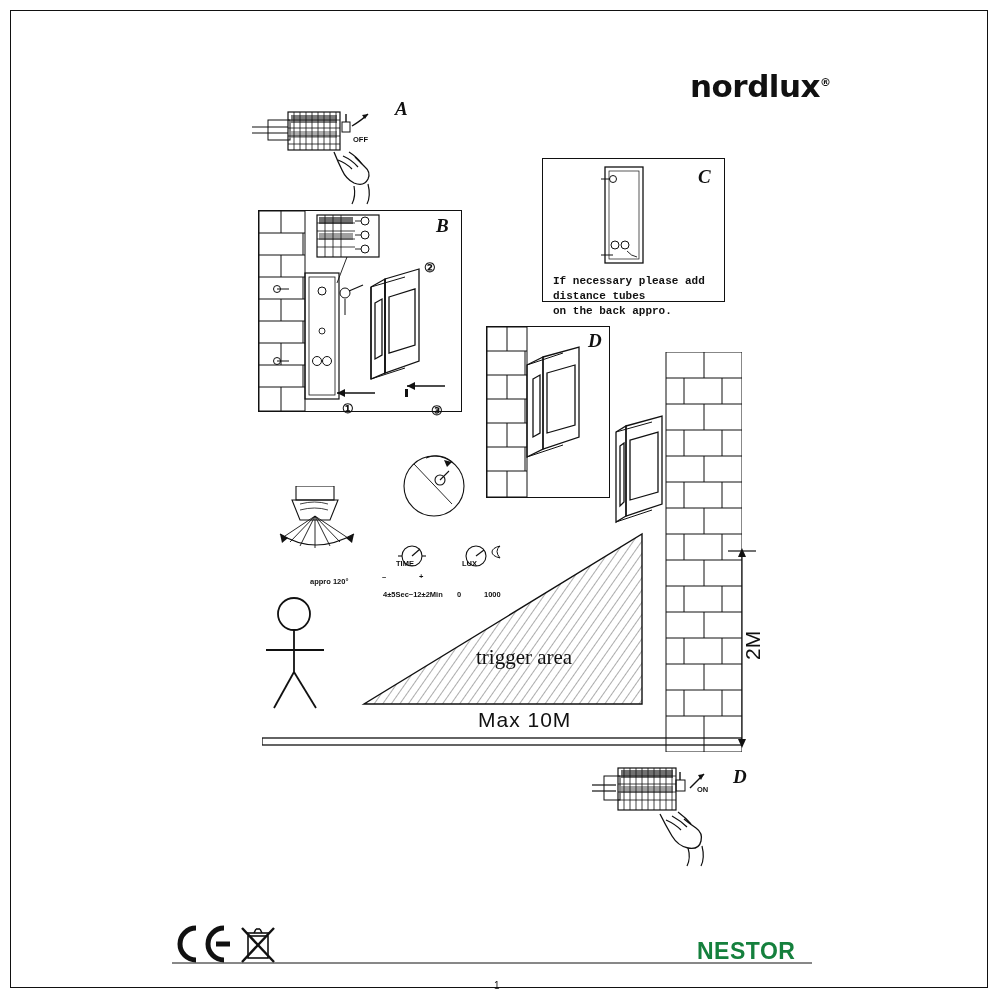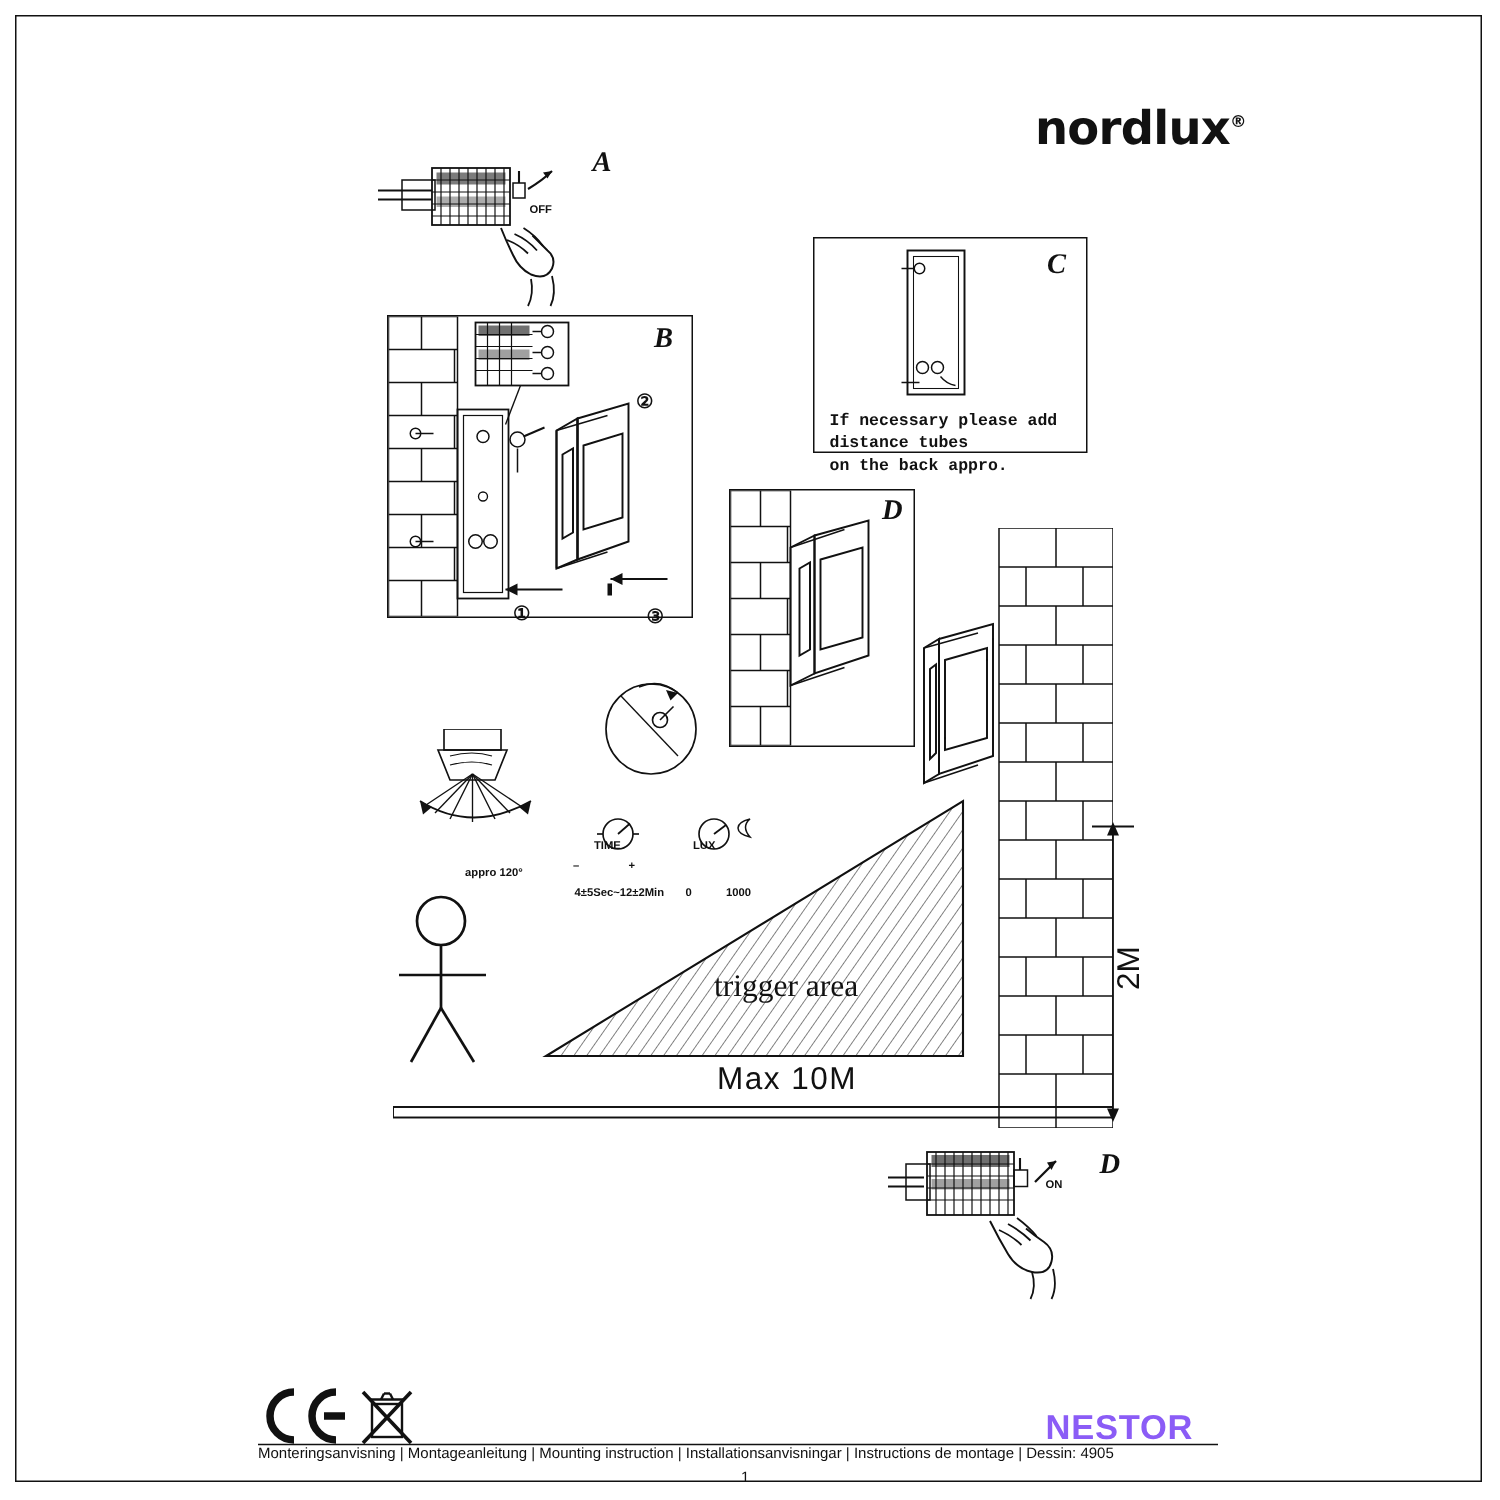--- a/index.html
+++ b/index.html
@@ -93,21 +93,21 @@
     color: #111;
     transform: rotate(-90deg);
     transform-origin: left top;
   }
   .product-name {
     position: absolute;
     font-family: "Liberation Sans", sans-serif;
     font-weight: bold;
     font-size: 23px;
     letter-spacing: 0.5px;
-    color: #8b5cf6;
+    color: #15803d;
   }
   .footer-line {
     position: absolute;
     font-family: "Liberation Sans", sans-serif;
     font-size: 10px;
     color: #111;
     white-space: nowrap;
   }
   .page-num {
     position: absolute;
@@ -518,16 +518,15 @@
     </svg>
   </div>
 
   <div class="product-name" style="left:697px; top:938px;">NESTOR</div>
 
   <div class="abs" style="left:172px; top:962px; width:640px; height:2px;">
     <svg width="640" height="2">
         <line x1="0" y1="1" x2="640" y2="1" stroke="#111" stroke-width="1"></line>
       </svg>
   </div>
-  <div class="footer-line" style="left:172px; top:964px;">Monteringsanvisning | Montageanleitung | Mounting instruction | Installationsanvisningar | Instructions de montage | Dessin: 4905</div>
   <div class="page-num" style="left:494px; top:980px;">1</div>
 
 </div>
 
 </body></html>

